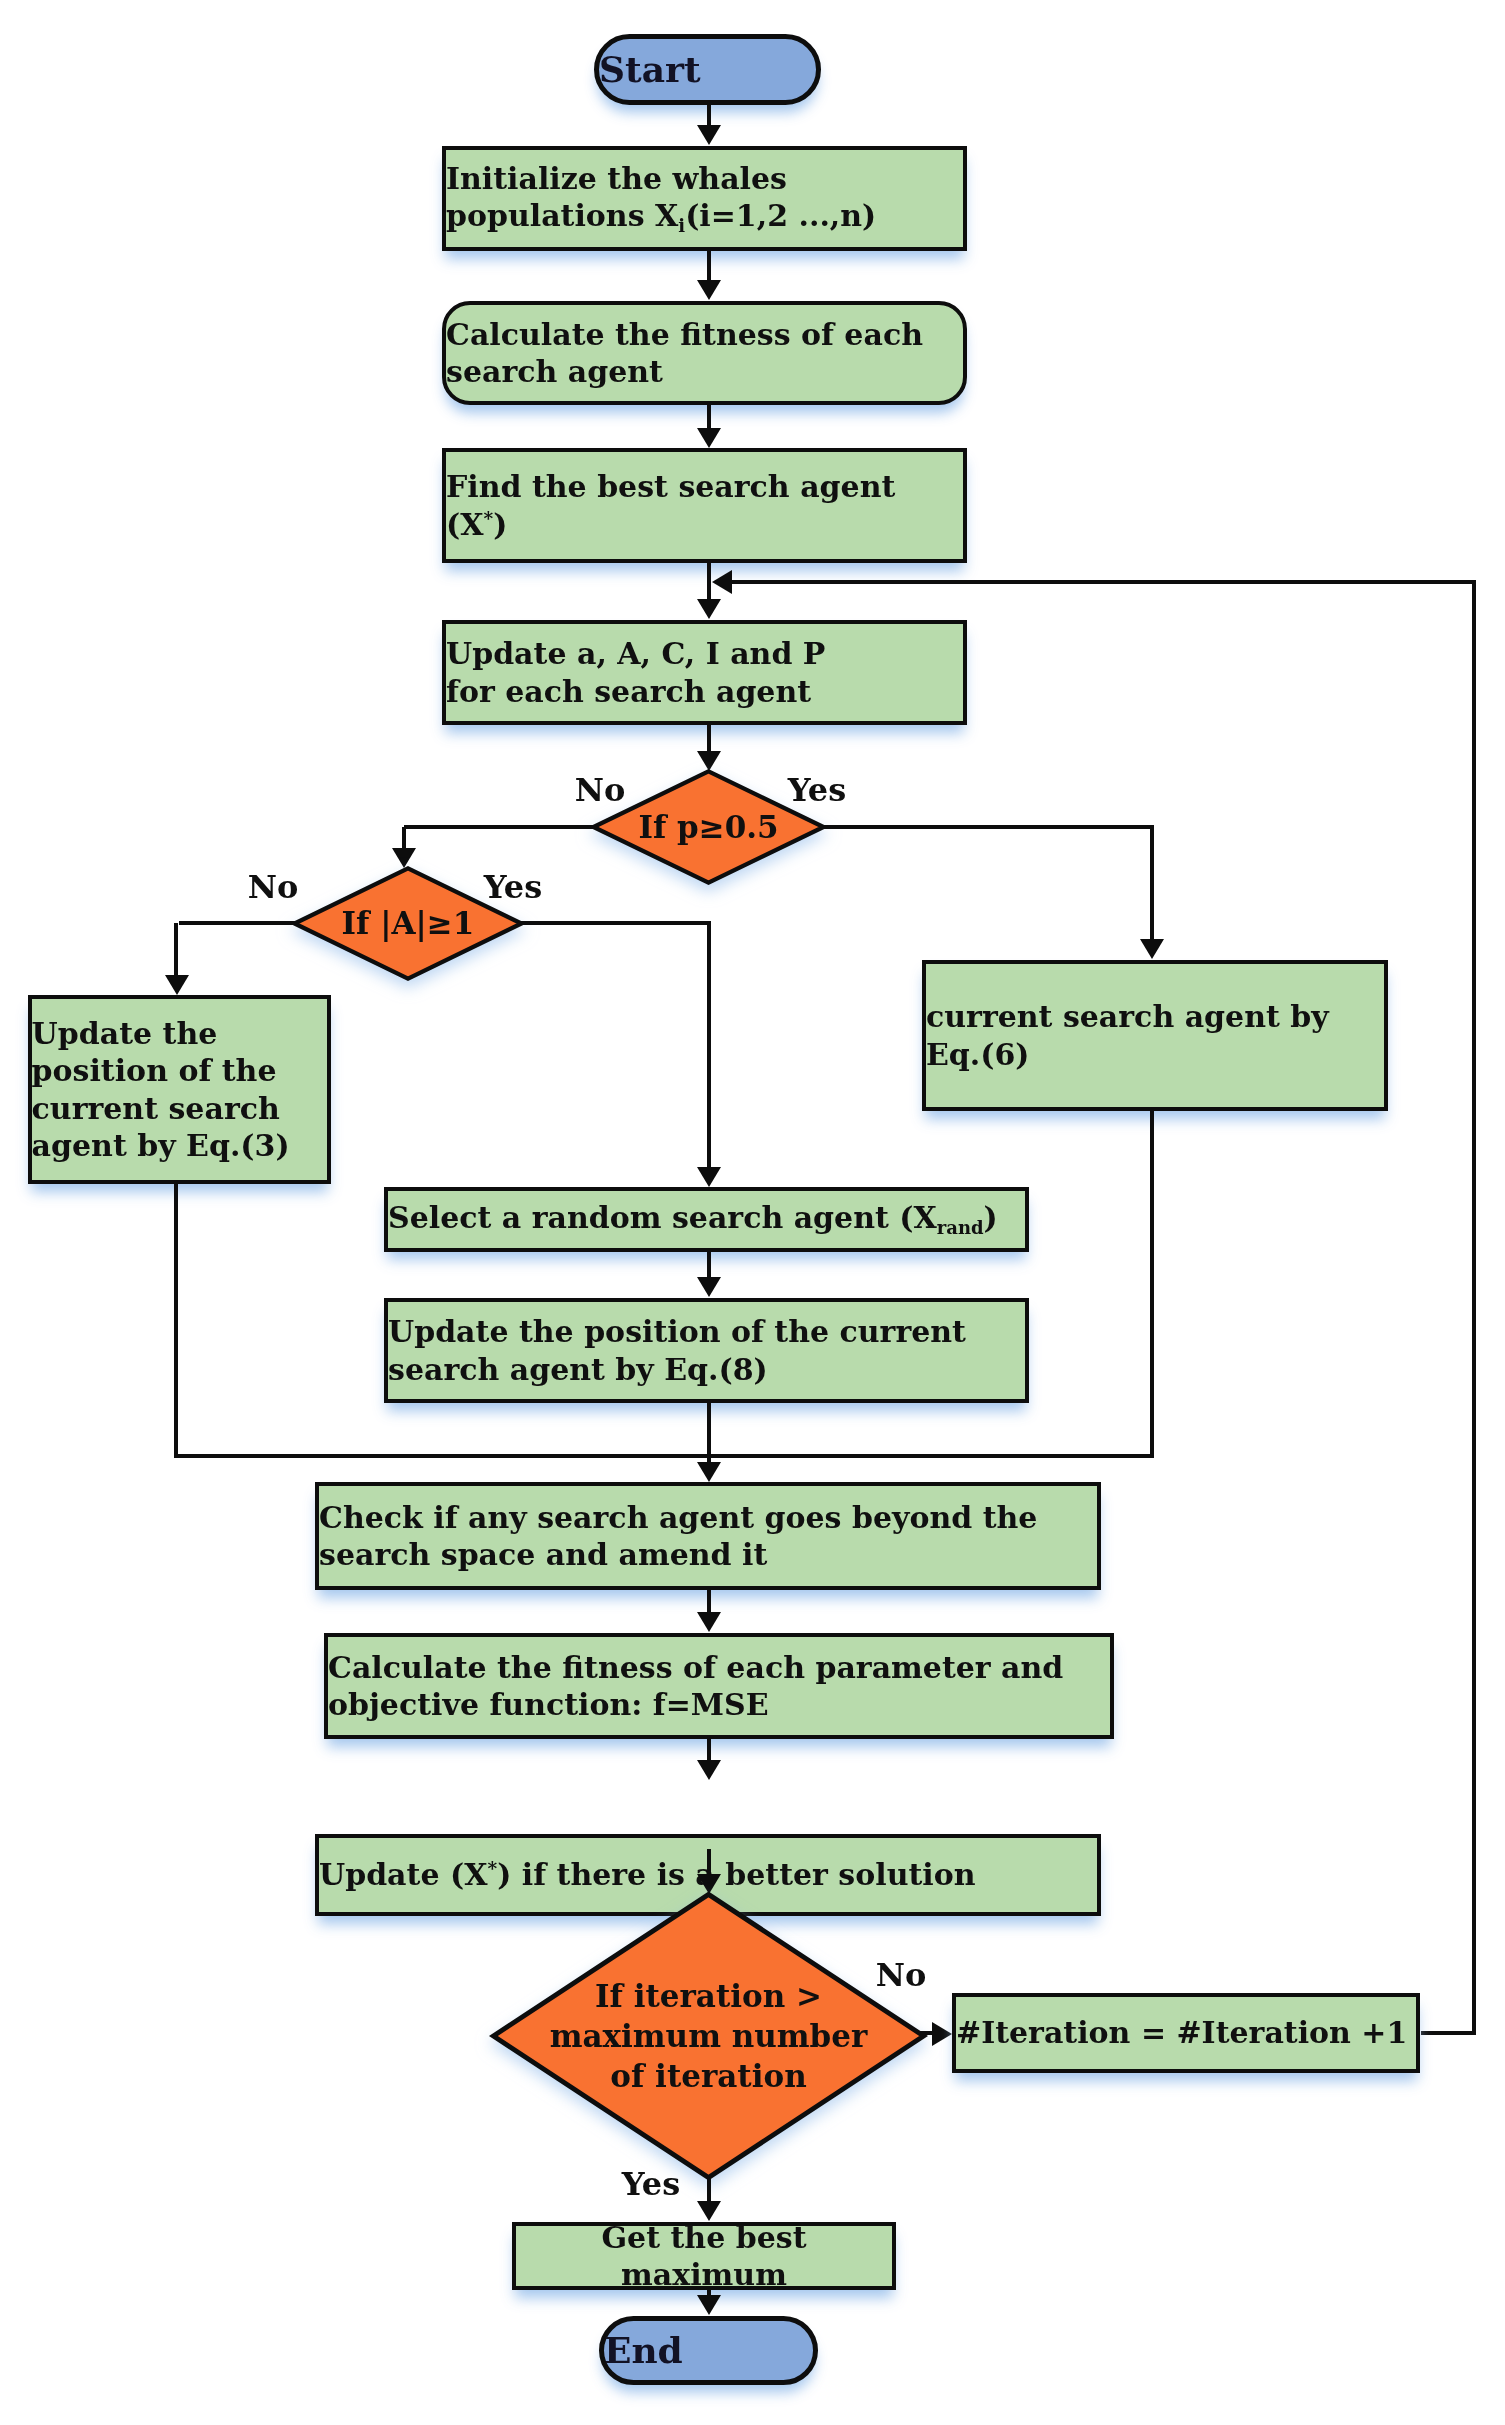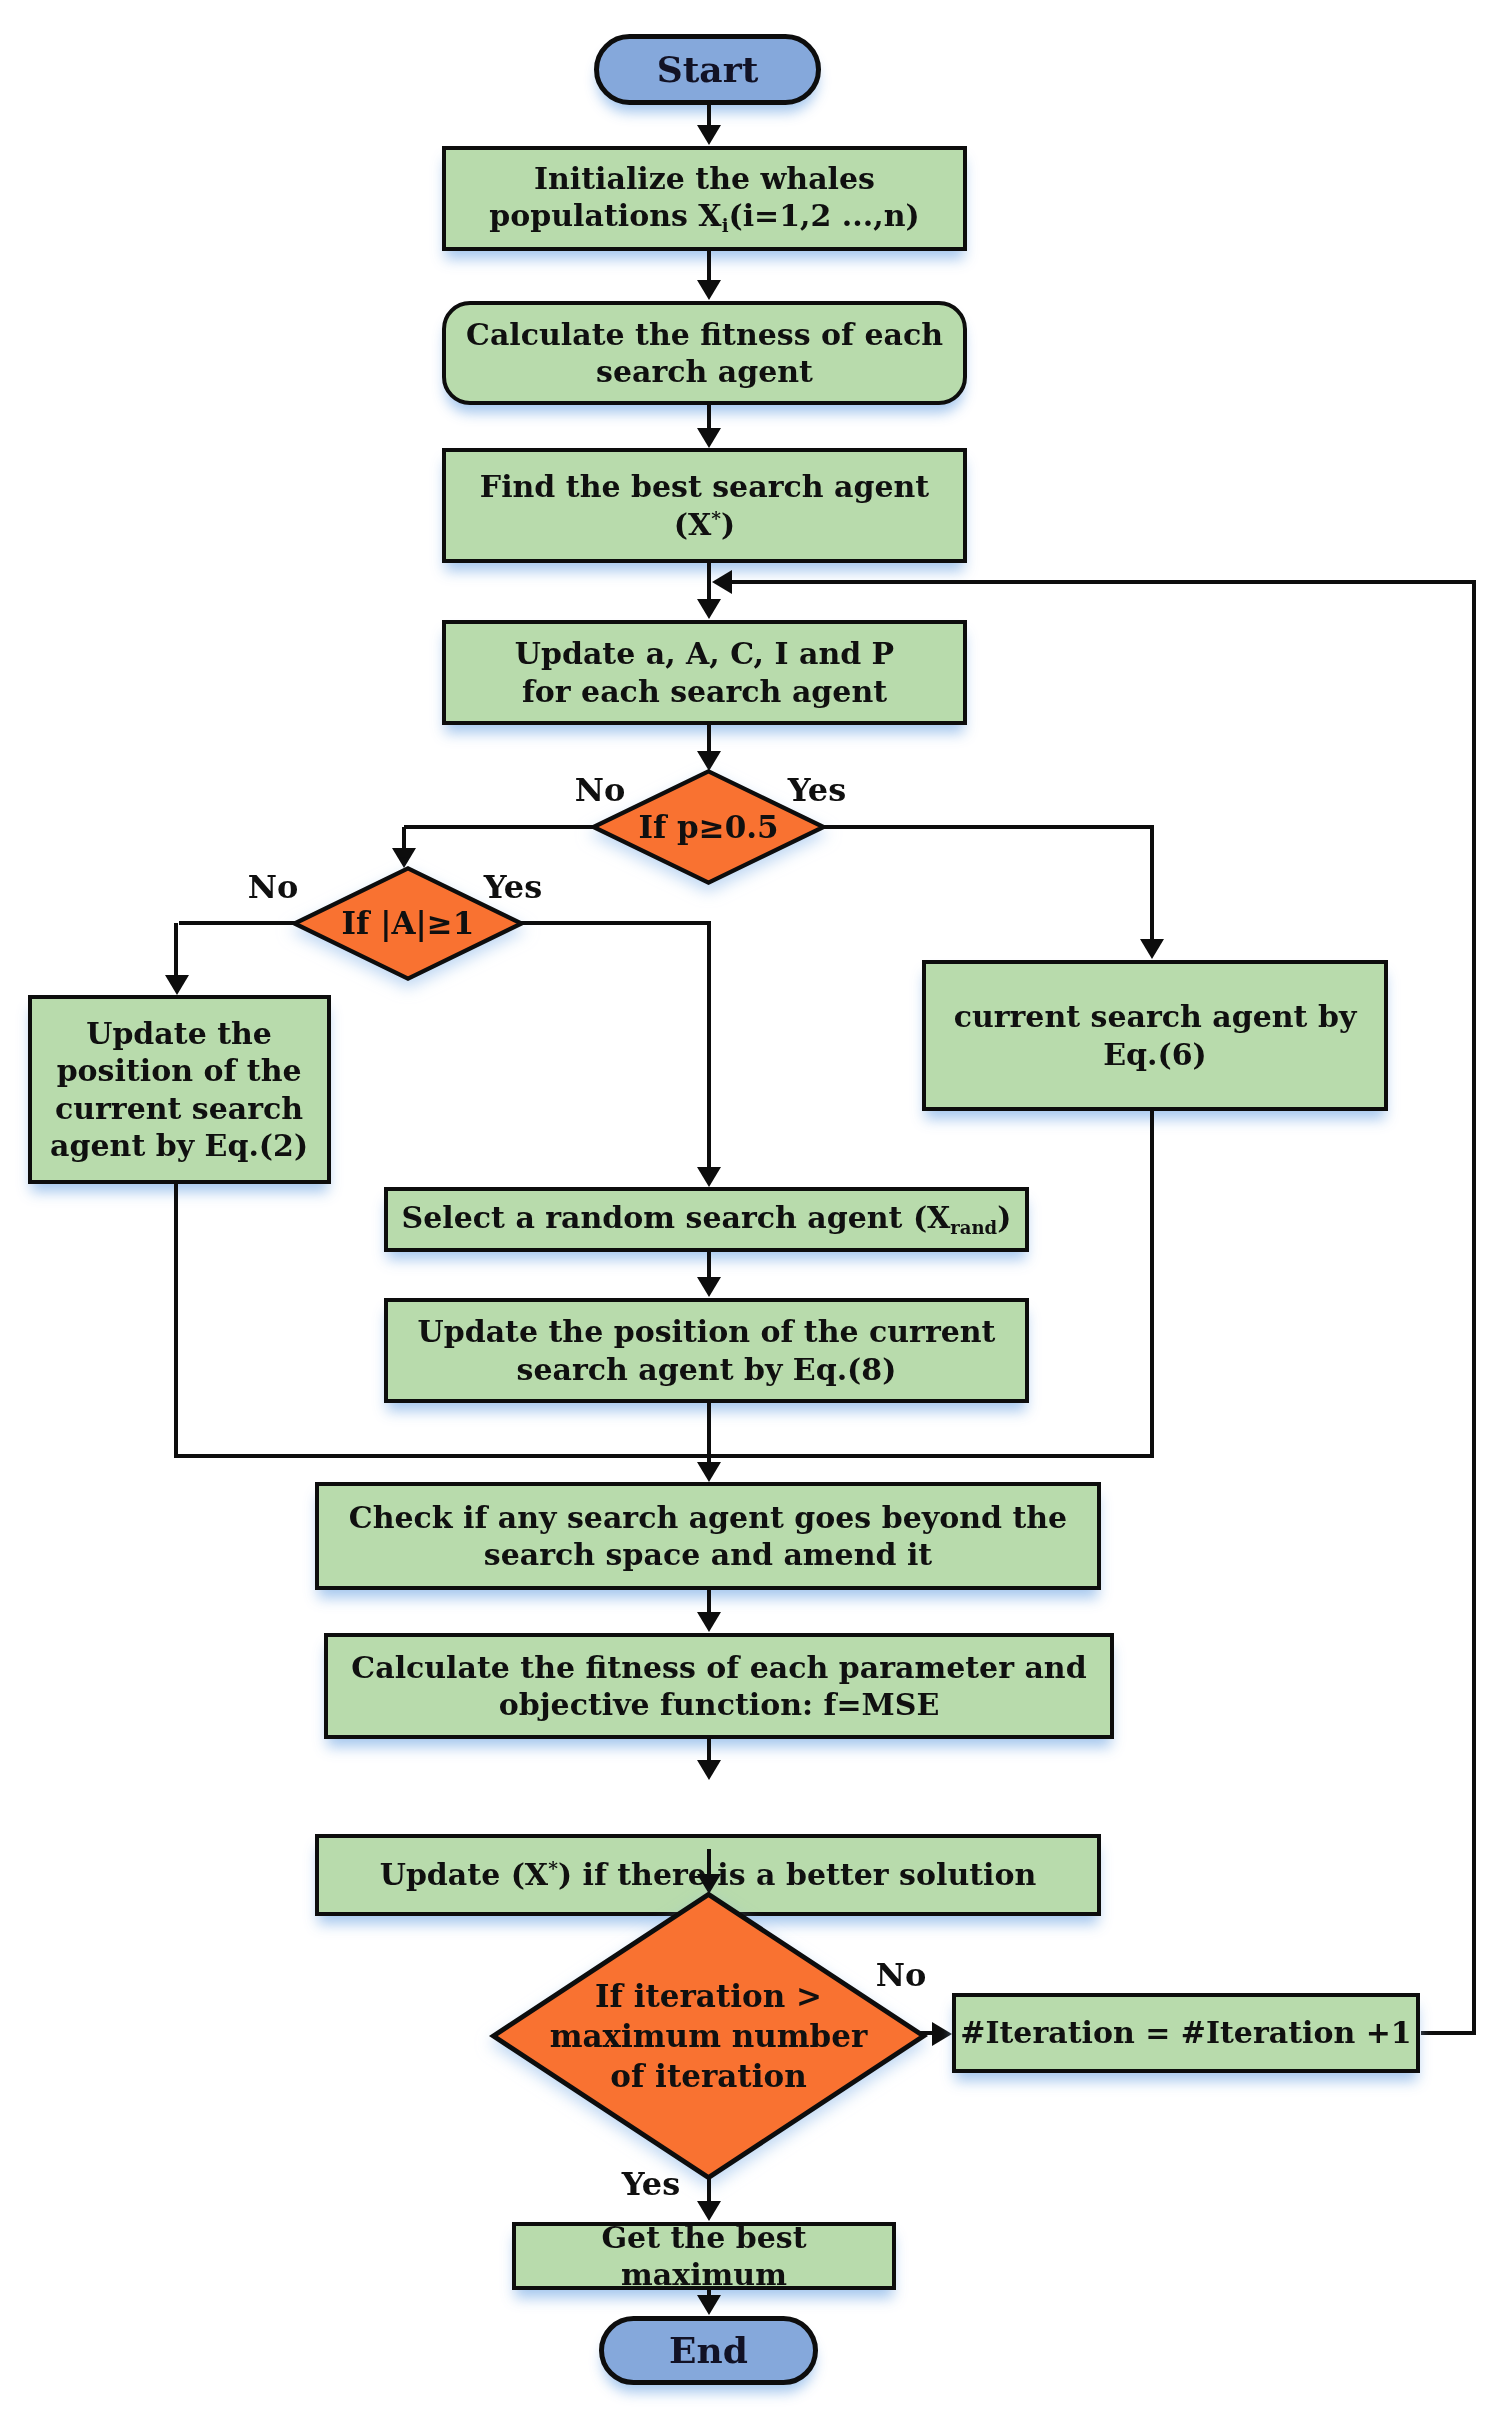--- a/index.html
+++ b/index.html
@@ -14,21 +14,21 @@
   html,body{background:#ffffff;}
   body{
     width:1505px;height:2426px;position:relative;
     font-family:"DejaVu Serif","Liberation Serif",serif;
     font-weight:bold;color:var(--text);
   }
   .canvas{position:absolute;left:0;top:0;width:1505px;height:2426px;overflow:hidden;}
 
   .node{
     position:absolute;display:flex;flex-direction:column;
-    align-items:center;justify-content:center;text-align:center;
+    align-items:flex-start;justify-content:center;text-align:center;
     border:4.9px solid var(--stroke);
     font-size:30px;line-height:1.24;font-weight:bold;
     box-shadow:0 10.8px 13px -3.2px var(--shadow);
   }
   .process{background:var(--process-fill);}
   .terminal{
     background:var(--terminal-fill);
     border-radius:38px;border-width:5.4px;
     font-size:36px;color:#121225;
   }
@@ -134,21 +134,21 @@
   <div class="arrow-down" style="left:165px;top:975px;"></div>
 
   <div class="line-h" style="left:521px;top:921px;width:190px;"></div>
   <div class="line-v" style="left:707px;top:923px;height:247px;"></div>
   <div class="arrow-down" style="left:697px;top:1167px;"></div>
 
   <div class="node process" style="left:27.6px;top:995px;width:303px;height:189px;">
     <span>Update the</span>
     <span>position of the</span>
     <span>current search</span>
-    <span>agent by Eq.(2)</span>
+    <span>agent by Eq.(3)</span>
   </div>
   <div class="line-v" style="left:174px;top:1184px;height:274px;"></div>
 
   <div class="node process" style="left:922px;top:960px;width:466px;height:151px;">
     <span>current search agent by</span>
     <span>Eq.(6)</span>
   </div>
   <div class="line-v" style="left:1150px;top:1111px;height:347px;"></div>
 
   <div class="node process" style="left:384px;top:1187px;width:645px;height:65px;">

